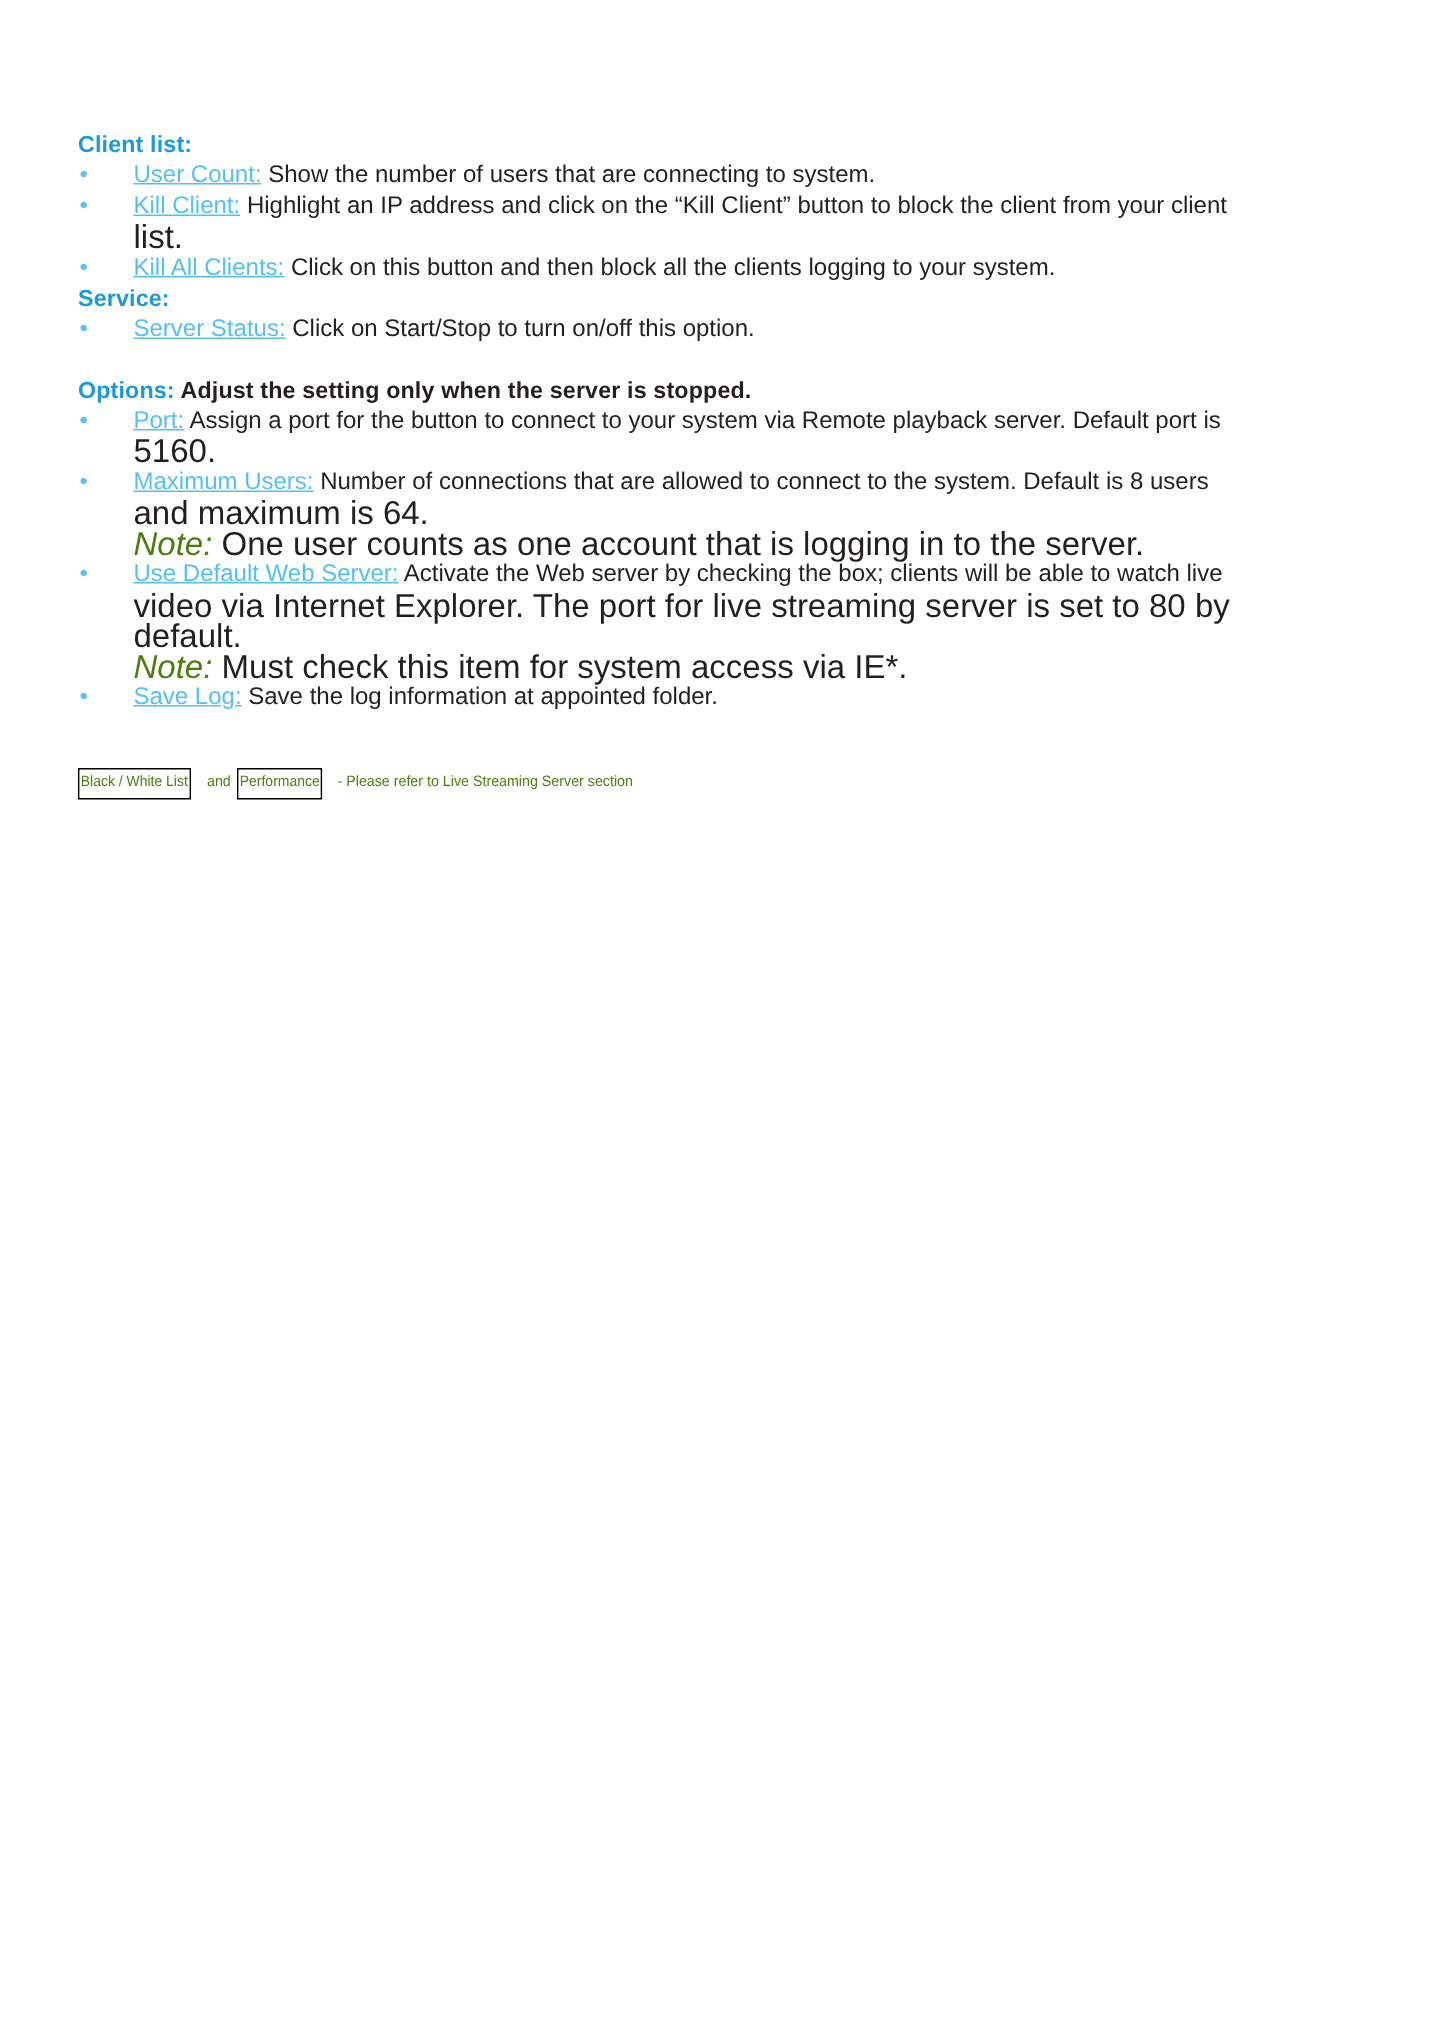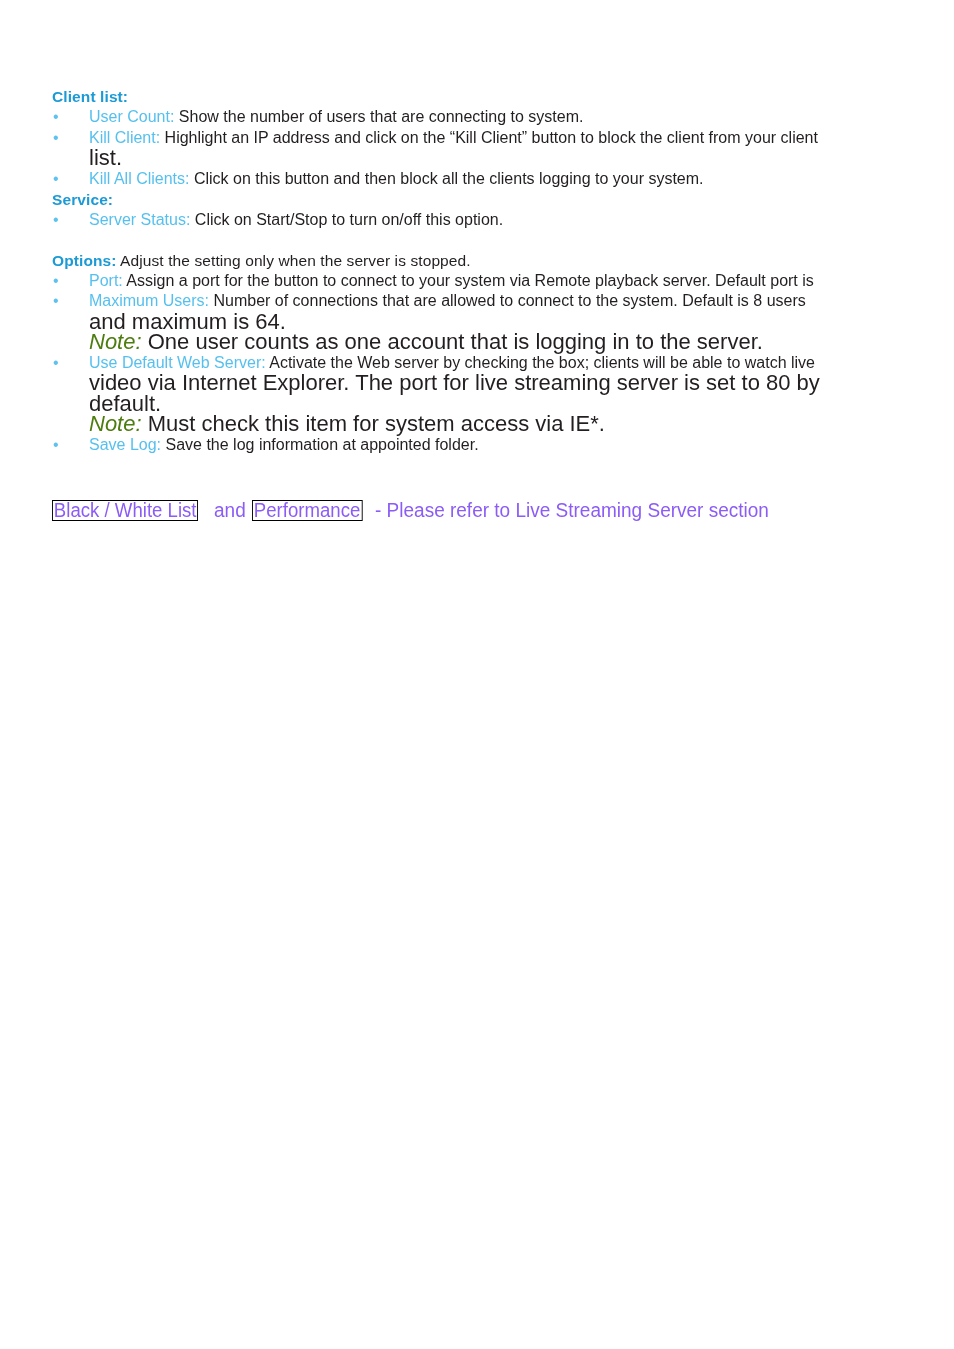--- a/index.html
+++ b/index.html
@@ -36,21 +36,21 @@
   
   .sec-head {
     font-size: 15.5px;
     line-height: 21px;
     font-weight: bold;
     color: #1b9ad6;
     margin: 0;
     letter-spacing: 0.1px;
   }
   .sec-head .tail {
-    font-weight: normal;
+    font-weight: bold;
     color: #231f20;
   }
 
   
   .bullet-row {
     position: relative;
     padding-left: 37px;
     font-size: 16px;
     line-height: 20.5px;
     color: #231f20;
@@ -70,33 +70,34 @@
   .cont-row {
     padding-left: 37px;
     font-size: 22px;
     line-height: 20.5px;
     color: #231f20;
     margin: 0;
   }
 
   .term {
     color: #55c0ef;
+    text-decoration: underline;
   }
   .note-term {
     color: #4d7c0f;
     font-style: italic;
   }
   .gap-md { height: 19px; }
   .gap-lg { height: 25px; }
 
   
   .boxed-line {
-    font-size: 20px;
+    font-size: 10px;
     line-height: 21px;
-    color: #8b5cf6;
+    color: #4d7c0f;
     white-space: nowrap;
     font-stretch: condensed;
   }
   .boxed {
     border: 1px solid #000000;
     padding: 0 1px 1px 1px;
     display: inline-block;
     line-height: 18px;
     transform: scaleX(0.93);
     transform-origin: left center;
@@ -150,20 +151,21 @@
 
     <div>
       <p class="sec-head">
         <span>Options:</span><span class="tail"> Adjust the setting only when the server is stopped.</span>
       </p>
 
       <p class="bullet-row">
         <span class="marker">•</span>
         <span class="term">Port:</span><span> Assign a port for the button to connect to your system via Remote playback server. Default port is</span>
       </p>
+      <p class="cont-row">5160.</p>
 
       <p class="bullet-row">
         <span class="marker">•</span>
         <span class="term">Maximum Users:</span><span> Number of connections that are allowed to connect to the system. Default is 8 users</span>
       </p>
       <p class="cont-row">and maximum is 64.</p>
       <p class="cont-row">
         <span class="note-term">Note:</span><span> One user counts as one account that is logging in to the server.</span>
       </p>
 

